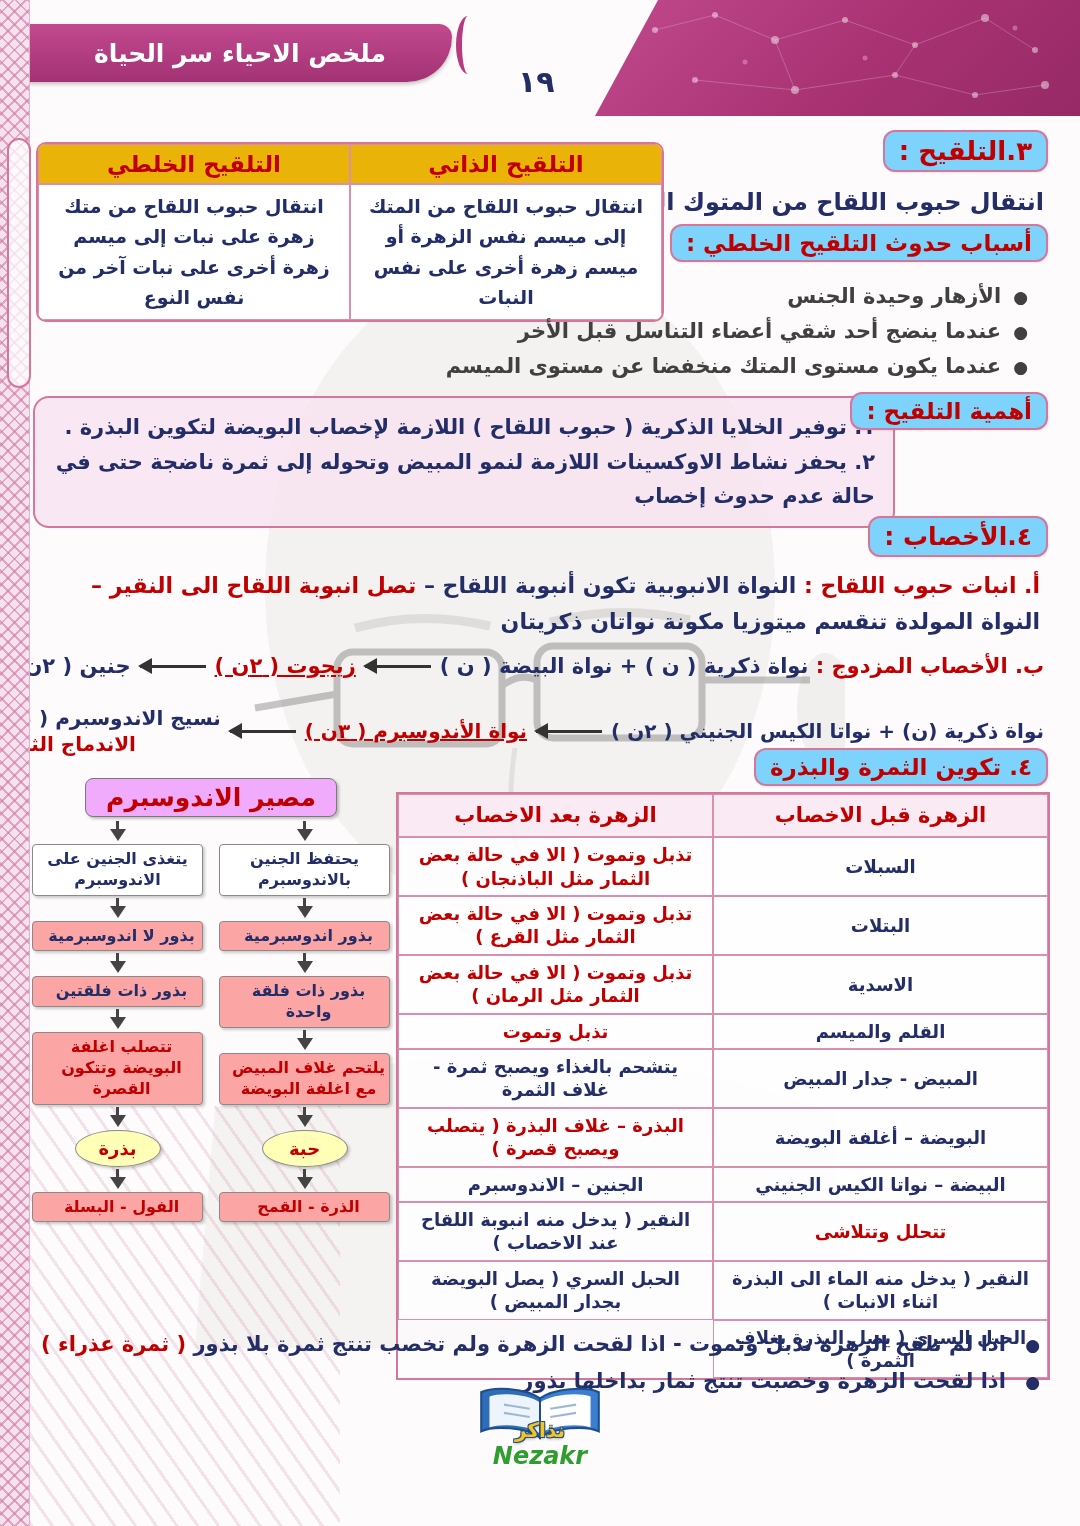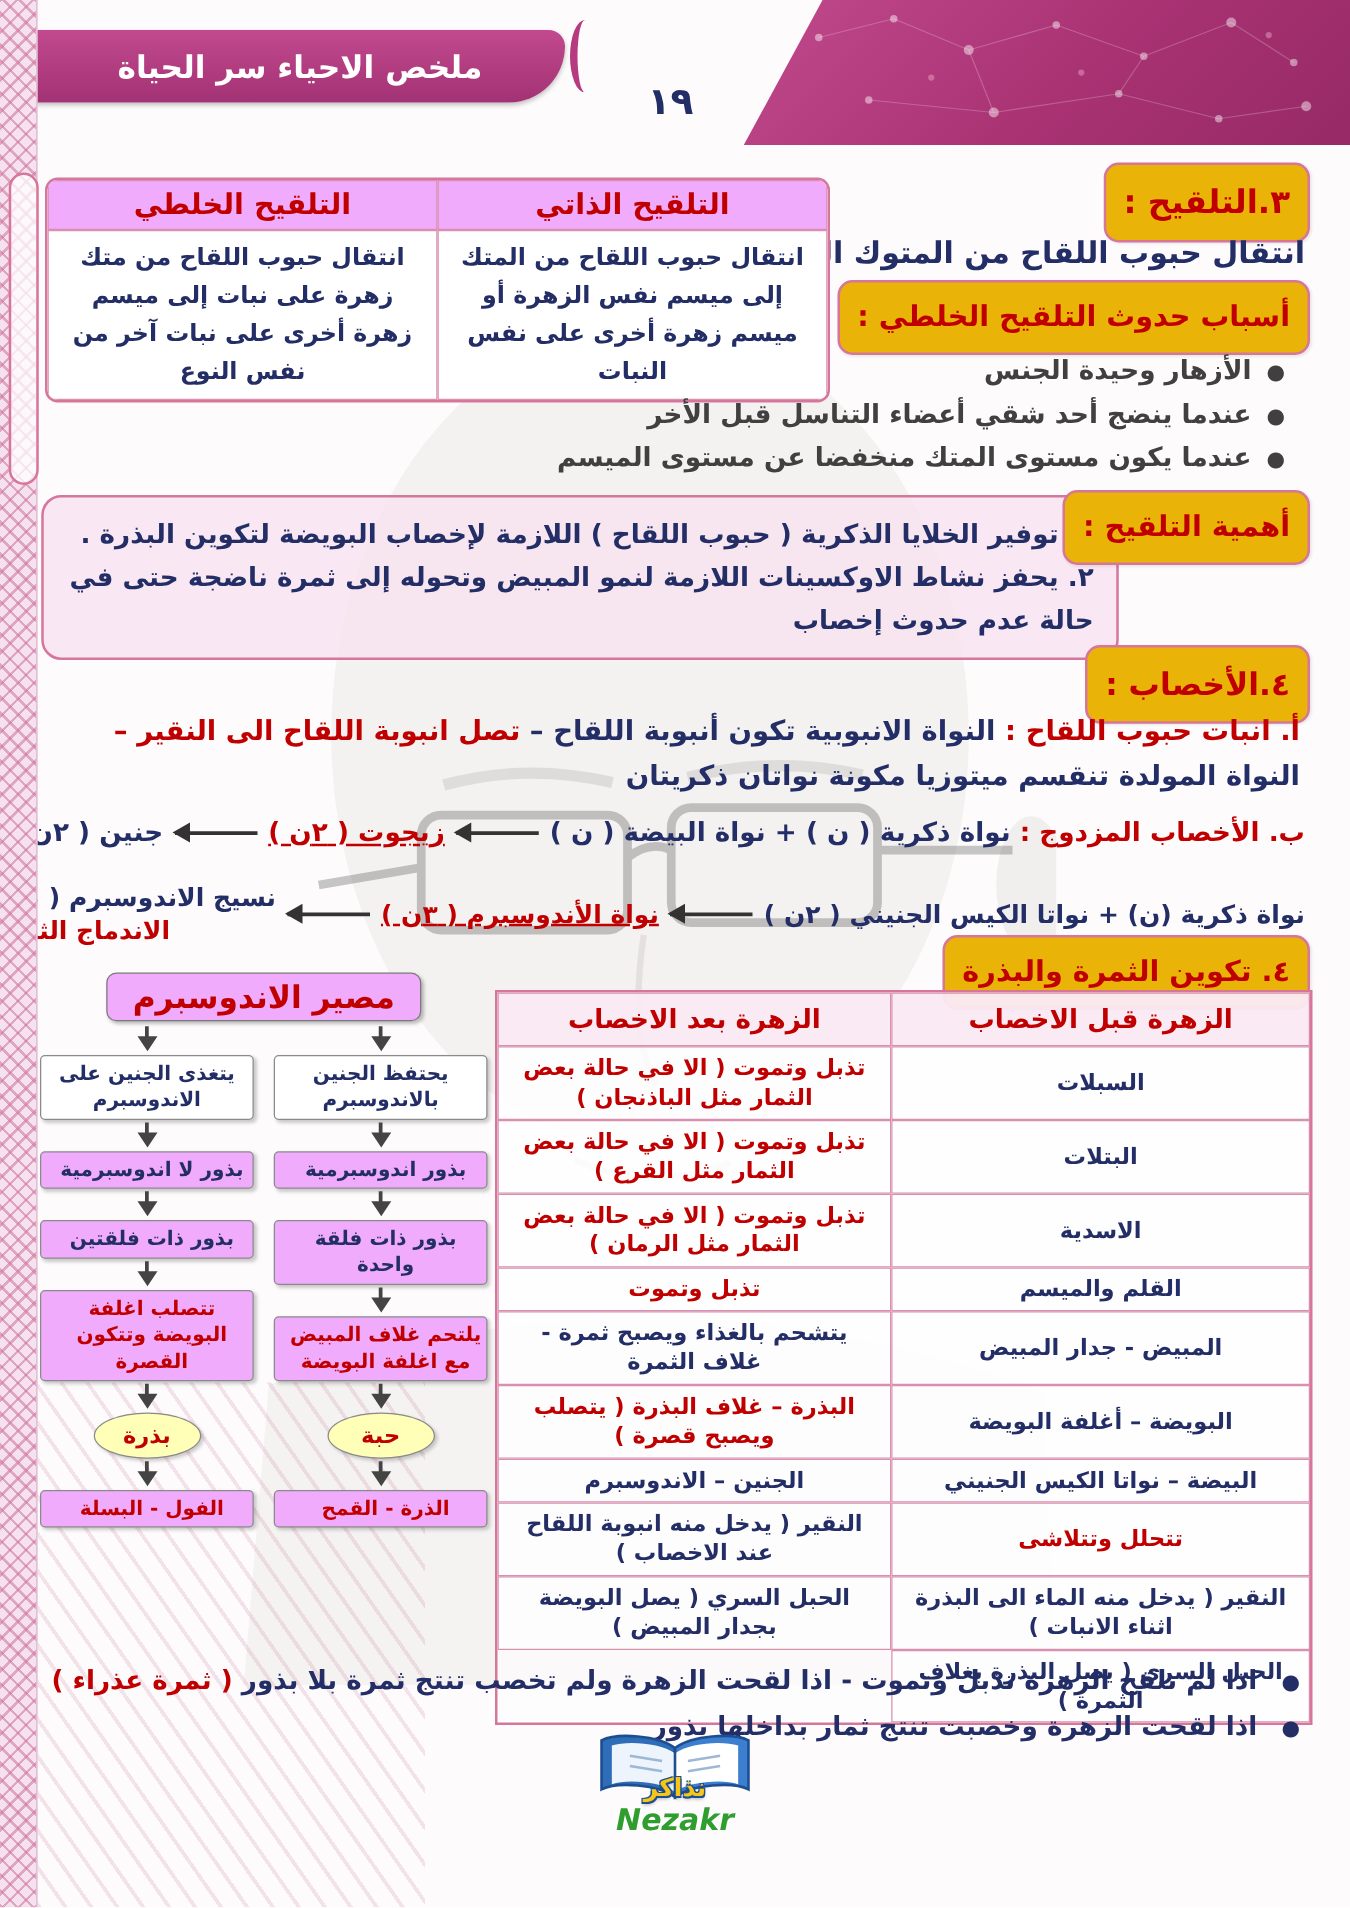--- a/index.html
+++ b/index.html
@@ -42,35 +42,35 @@
   .page-num { position:absolute; left:518px; top:64px; z-index:4; color:#232d66; font-size:30px; font-weight:bold; }
   .left-pill { position:absolute; left:7px; top:138px; width:24px; height:250px; border:2px solid #d5769a; border-radius:14px; background:rgba(255,255,255,.75); z-index:6; }
 
   
   .navy { color:#232d66; }
   .red2 { color:#c00000; }
   .und { text-decoration:underline; }
   .nowrap { white-space:nowrap; }
   .hbox {
     position:absolute; z-index:2; display:inline-block;
-    border:2.5px solid #d5769a; border-radius:12px; background:#eab308;
-    color:#c00000; font-weight:bold; font-size:23px; padding:15px 14px;
+    border:2.5px solid #d5769a; border-radius:12px; background:#7dd3fc;
+    color:#c00000; font-weight:bold; font-size:23px; padding:4px 14px;
     box-shadow:1px 1px 2px rgba(0,0,0,.08); white-space:nowrap;
   }
   #h-pollination { right:32px; top:130px; font-size:26px; }
   #def-pollination { position:absolute; right:36px; top:188px; z-index:2; font-size:24px; font-weight:bold; white-space:nowrap; }
 
   
   .ptable {
     position:absolute; left:36px; top:142px; width:628px; z-index:2;
     display:grid; grid-template-columns:1fr 1fr;
     border:2.5px solid #d5769a; border-radius:10px; overflow:hidden; background:#fff;
   }
   .pcell { border:1px solid #d98fae; text-align:center; font-weight:bold; padding:6px 10px; }
-  .phead { color:#c00000; font-size:23px; background:#f0abfc; }
+  .phead { color:#c00000; font-size:23px; background:#eab308; }
   .pbody { font-size:19px; line-height:1.6; min-height:118px; display:flex; align-items:center; justify-content:center; }
 
   #h-reasons { right:32px; top:224px; }
   #reasons-list { position:absolute; right:52px; top:284px; width:560px; z-index:2; text-align:right; }
   .bullet-line { color:#404040; font-weight:bold; font-size:21px; margin-bottom:11px; white-space:nowrap; }
   .bullet { display:inline-block; margin-left:12px; font-size:17px; }
 
   #imp-box {
     position:absolute; left:33px; top:396px; width:862px; z-index:2;
     border:2.5px solid #d5769a; border-radius:16px; background:rgba(247,227,240,.78);
@@ -102,21 +102,21 @@
     color:#c00000; font-weight:bold; font-size:25px; text-align:center;
     box-shadow:2px 2px 3px rgba(0,0,0,.25); white-space:nowrap;
   }
   .fc-cols { display:flex; gap:16px; margin-top:2px; }
   .fc-col { flex:1; display:flex; flex-direction:column; align-items:center; }
   .fc-box {
     width:100%; background:#fff; border:1.5px solid #8a8a8a; border-radius:4px;
     text-align:center; font-weight:bold; font-size:16px; line-height:1.3;
     padding:4px 3px; box-shadow:2px 2px 3px rgba(0,0,0,.2);
   }
-  .fc-yellow { background:#f0abfc;padding-left:11px; }
+  .fc-yellow { background:#fca5a5;padding-left:11px; }
   .fc-ellipse {
     width:86px; background:#ffffb8; border:1.5px solid #8a8a8a; border-radius:50%;
     text-align:center; font-weight:bold; font-size:18px; padding:7px 4px;
     box-shadow:2px 2px 3px rgba(0,0,0,.2);
   }
   .fc-arrow { position:relative; width:18px; height:21px; margin:2px 0; }
   .fc-arrow::before { content:''; position:absolute; left:7.5px; top:0; width:3px; height:9px; background:#444; }
   .fc-arrow::after {
     content:''; position:absolute; left:1px; top:8px; width:0; height:0;
     border-left:8px solid transparent; border-right:8px solid transparent; border-top:12px solid #444;

